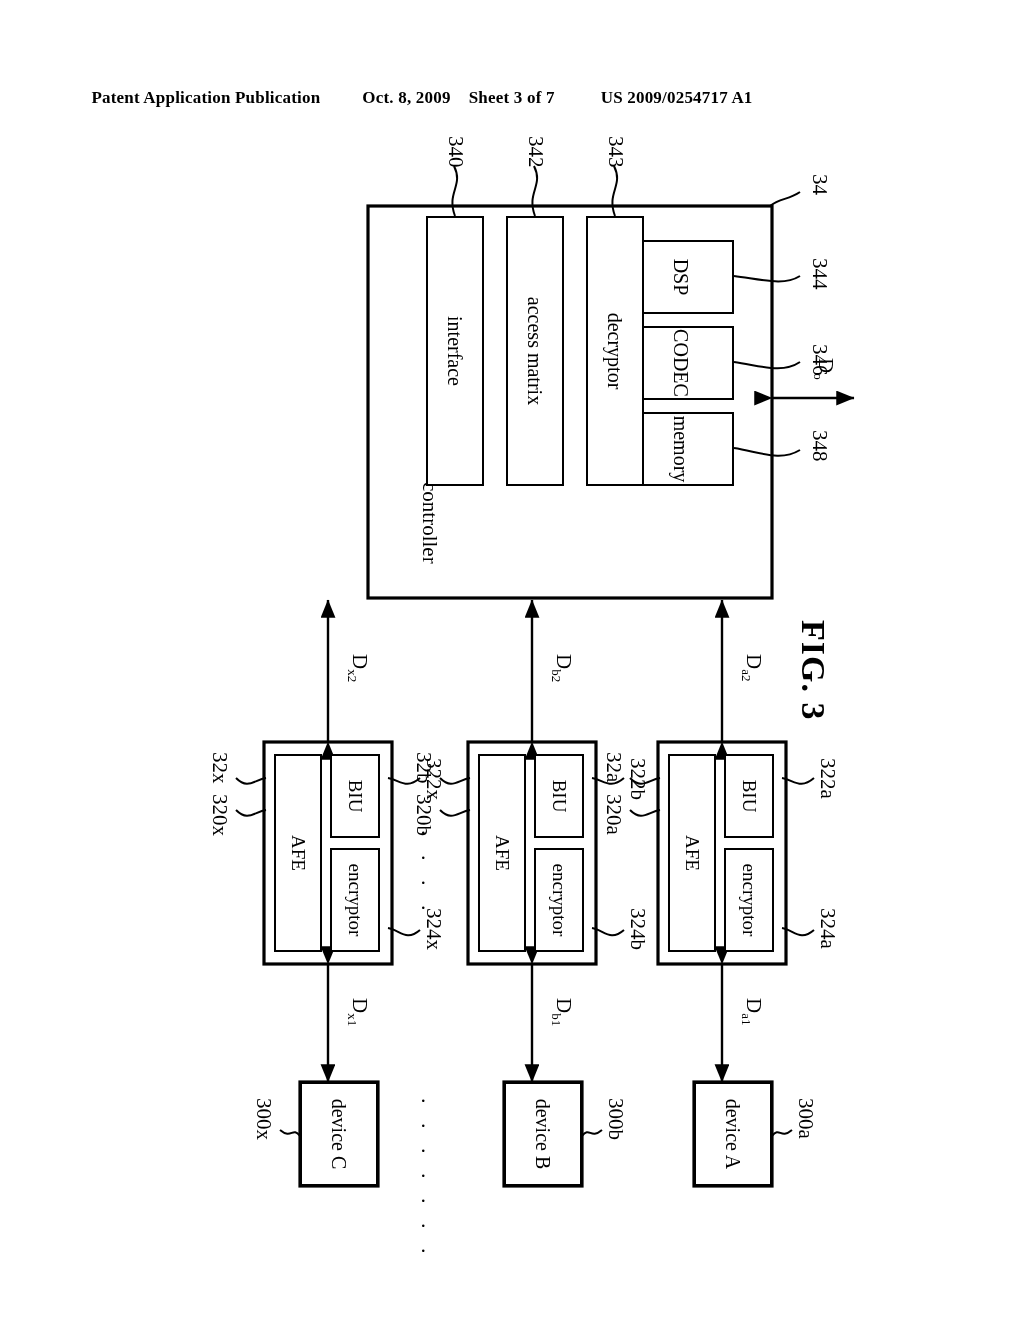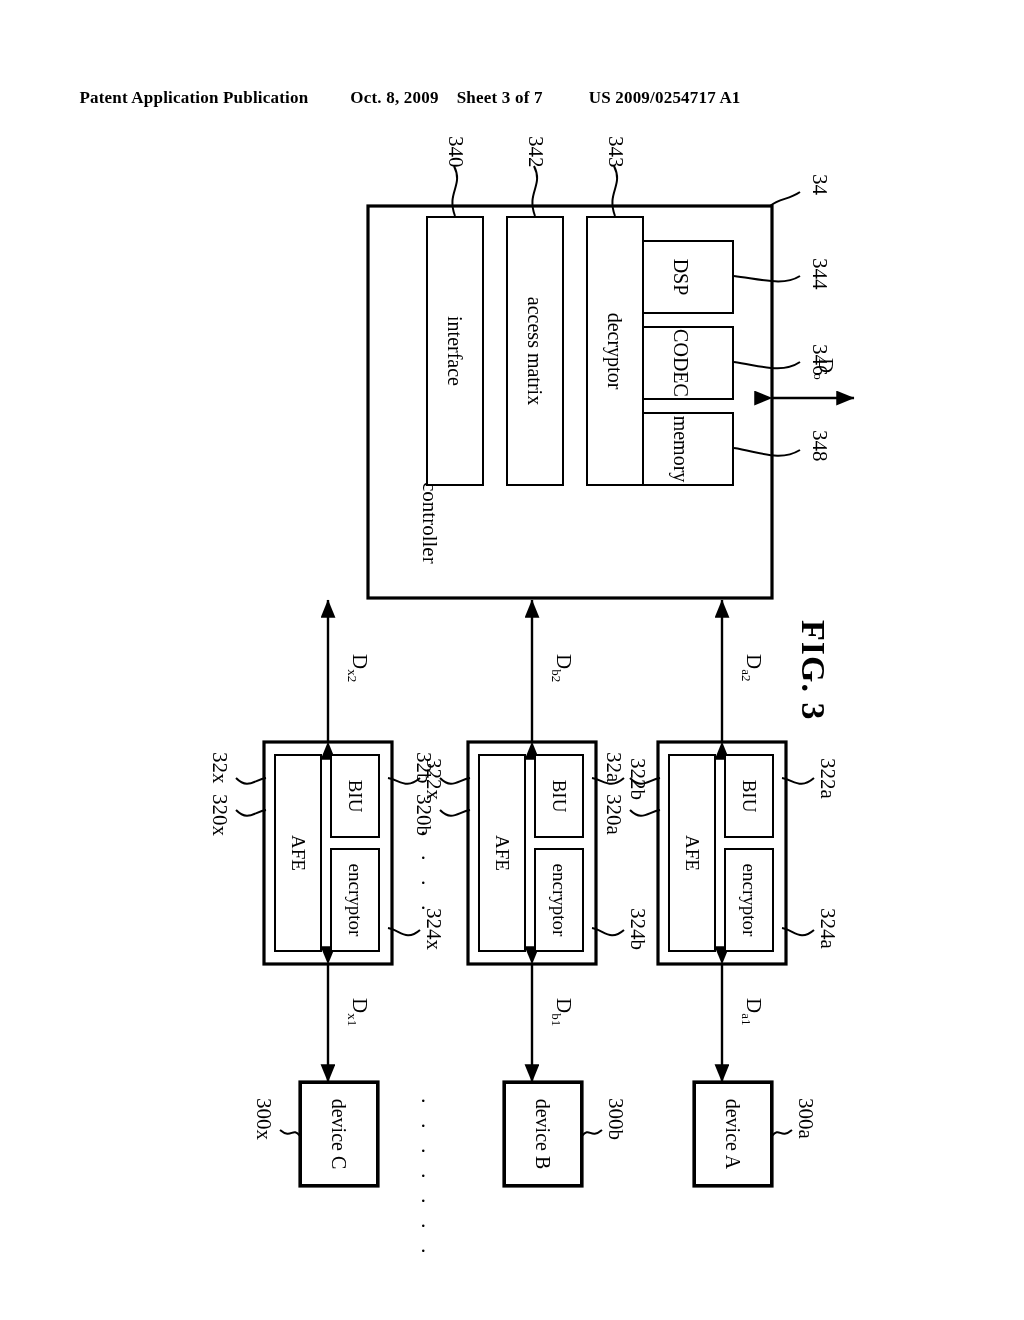--- a/index.html
+++ b/index.html
@@ -8,21 +8,21 @@
     background:#ffffff;
     font-family:"Liberation Serif", serif;
     color:#000;
     position:relative;
     overflow:hidden;
   }
   #sheet{position:absolute;left:0;top:0;width:1024px;height:1320px;}
 
   
   .hdr{
-    position:absolute;top:88px;left:4px;width:812px;
+    position:absolute;top:88px;left:16px;width:812px;
     text-align:center;
     font-weight:bold;
     font-size:17px;
     letter-spacing:.2px;
     white-space:nowrap;
   }
   .hdr span{display:inline-block;vertical-align:baseline;}
   .hdr .h1{margin-right:42px;}
   .hdr .h2{margin-right:18px;}
   .hdr .h3{margin-right:46px;}

